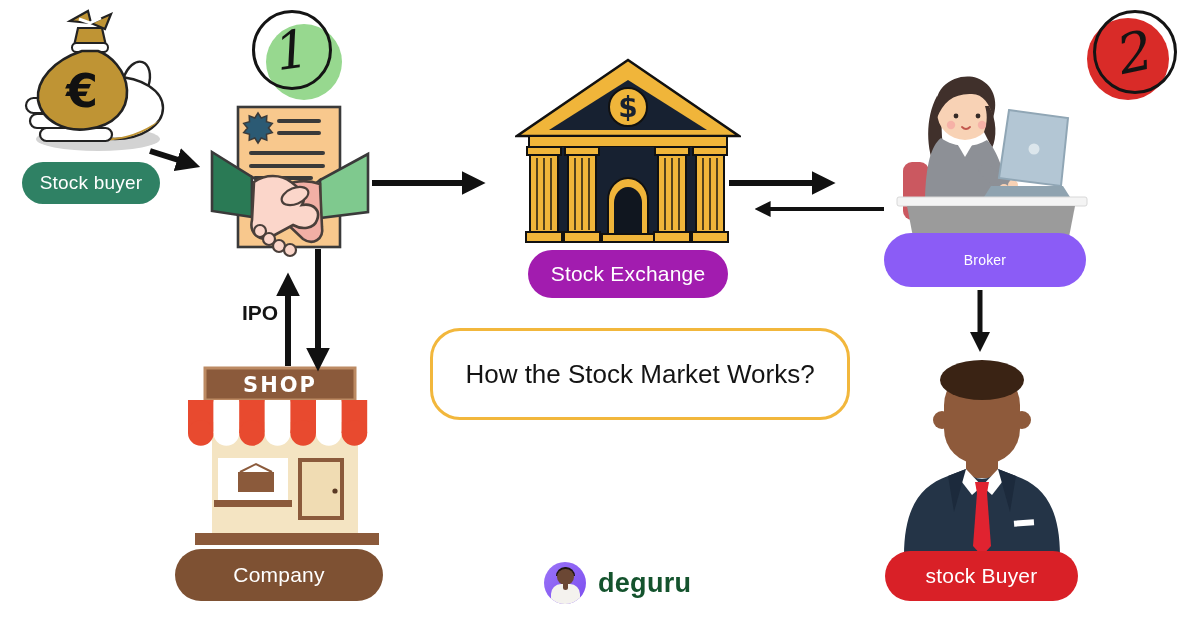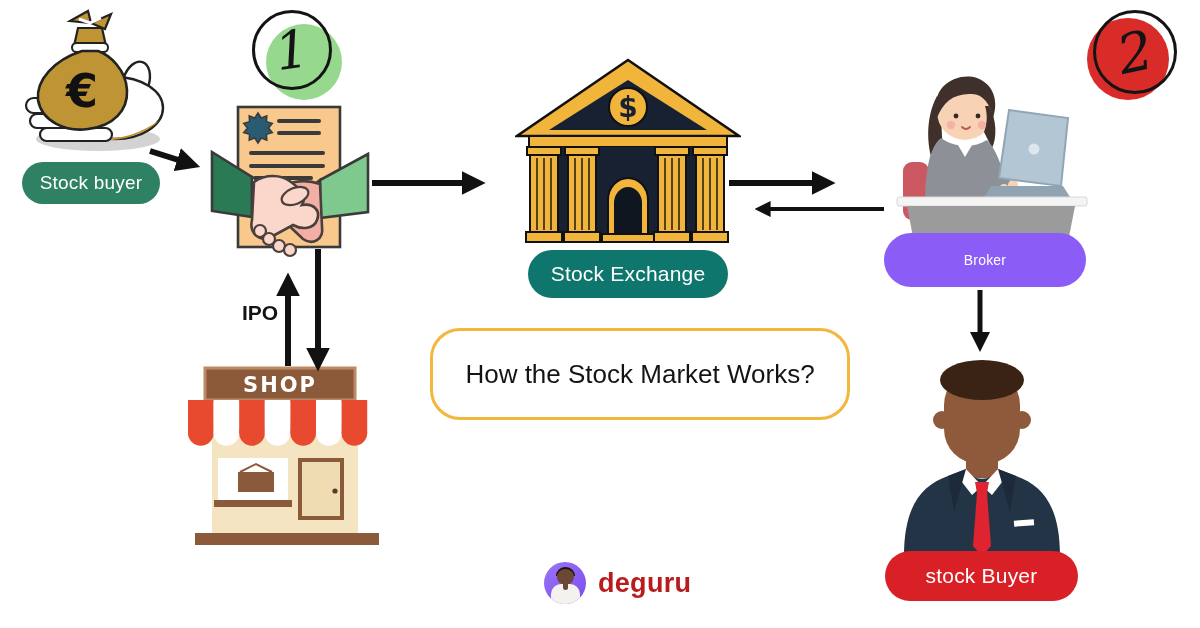--- a/index.html
+++ b/index.html
@@ -23,21 +23,21 @@
   
   #ipo{position:absolute;left:242px;top:301px;font-size:21px;font-weight:700;color:#141414;}
   
   #logo{position:absolute;left:544px;top:562px;display:flex;align-items:center;gap:12px;}
   #logo .av{width:42px;height:42px;border-radius:50%;position:relative;overflow:hidden;
             background:linear-gradient(135deg,#9a73f7,#7c4ef0);}
   #logo .av .head{position:absolute;left:13px;top:7px;width:17px;height:16px;border-radius:50%;background:#6b4734;}
   #logo .av .hair{position:absolute;left:12px;top:5px;width:19px;height:9px;border-radius:9px 9px 0 0;background:#1d1410;}
   #logo .av .body{position:absolute;left:7px;top:22px;width:29px;height:22px;border-radius:10px 10px 0 0;background:#f4f2ee;}
   #logo .av .arm{position:absolute;left:19px;top:18px;width:5px;height:10px;border-radius:3px;background:#6b4734;}
-  #logo .txt{font-size:27px;font-weight:600;color:#b91c1c;letter-spacing:.3px;}
+  #logo .txt{font-size:27px;font-weight:600;color:#14532d;letter-spacing:.3px;}
   svg{display:block;}
   text{font-family:"DejaVu Sans",sans-serif;}
 </style>
 </head>
 <body>
 
 <div id="canvas">
 
   <svg class="abs" style="left:18px;top:8px;" width="160" height="150" viewBox="0 0 160 150">
     <ellipse cx="80" cy="131" rx="62" ry="12" fill="#D3D3D3"></ellipse>
@@ -130,21 +130,21 @@
       <line x1="188" y1="100" x2="188" y2="172"></line>
         <line x1="195" y1="100" x2="195" y2="172"></line>
         <line x1="202" y1="100" x2="202" y2="172"></line>
     </g>
 
     <path d="M93,182 L93,142 A20,22 0 0 1 133,142 L133,182 Z" fill="#F0B53A" stroke="#111" stroke-width="2"></path>
     <path d="M99,182 L99,145 A14,16 0 0 1 127,145 L127,182 Z" fill="#10161F"></path>
     <rect x="87" y="176" width="52" height="8" fill="#F0B53A" stroke="#111" stroke-width="2"></rect>
   </svg>
 
-  <div class="badge" style="left: 528px; top: 250px; width: 200px; height: 48px; font-size: 21px; background-color: #0f766e;">
+  <div class="badge" style="left: 528px; top: 250px; width: 200px; height: 48px; font-size: 21px; background-color: #a21caf;">
     <span>Stock Exchange</span>
   </div>
 
   <div class="step" style="left:1085px;top:10px;width:95px;height:95px;">
     <div class="fill" style="left: 2px; top: 8px; width: 82px; height: 82px; background-color: rgb(217, 43, 40);"></div>
     <div class="ring" style="left:8px;top:0;width:84px;height:84px;"></div>
     <div class="num" style="left:8px;top:0;width:84px;height:84px;font-size:54px;transform:rotate(-12deg);">2</div>
   </div>
 
   <svg class="abs" style="left:893px;top:66px;" width="200" height="176" viewBox="0 0 200 176">
@@ -224,20 +224,23 @@
     <rect x="58" y="110" width="36" height="20" fill="#8B5A3B"></rect>
     <path d="M60,110 L76,102 L92,110" stroke="#8B5A3B" stroke-width="2" fill="none"></path>
     <rect x="34" y="138" width="78" height="7" fill="#8B5A3B"></rect>
 
     <rect x="120" y="98" width="42" height="58" fill="#F0DCB3" stroke="#8B5A3B" stroke-width="4"></rect>
     <circle cx="155" cy="129" r="2.6" fill="#5A3A24"></circle>
 
     <rect x="15" y="171" width="184" height="12" fill="#8B5A3B"></rect>
   </svg>
 
+  <div class="badge" style="left: 175px; top: 549px; width: 208px; height: 52px; font-size: 21px; background-color: rgb(126, 81, 51);">
+    <span>Company</span>
+  </div>
 
   <div id="ipo">IPO</div>
 
   <div id="title-box" style="border-color: rgb(242, 183, 60);">
     <div class="t">How the Stock Market Works?</div>
   </div>
 
   <div id="logo">
     <div class="av">
       <div class="hair"></div>

